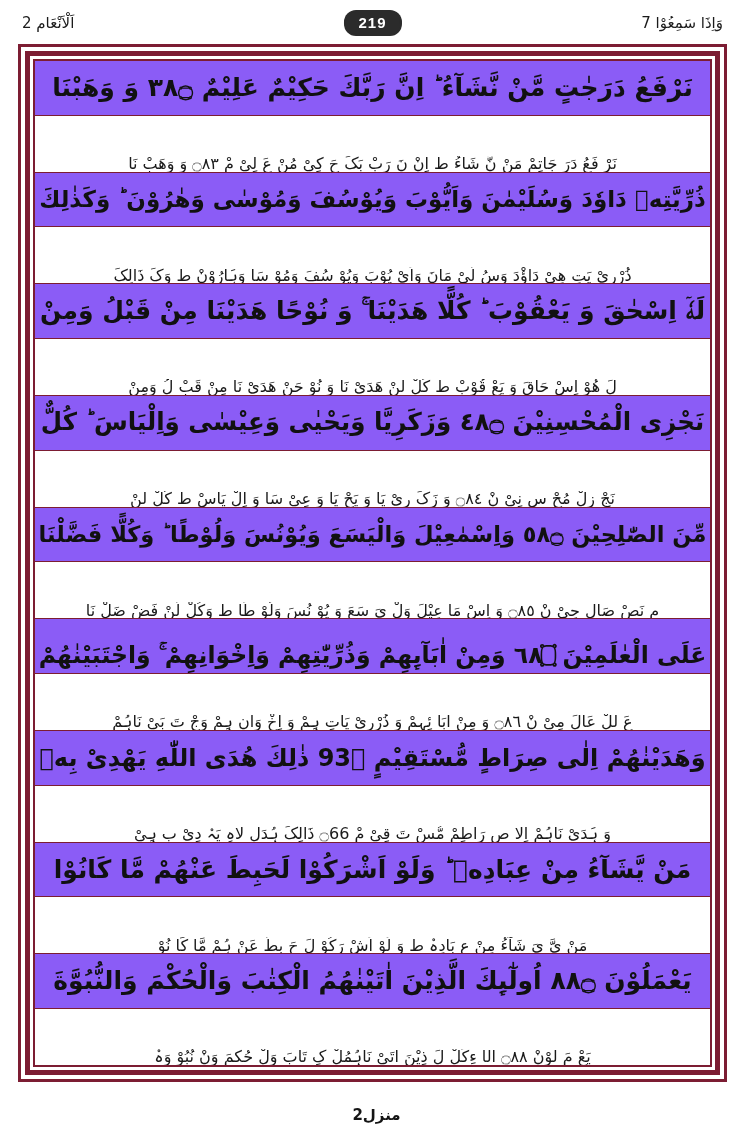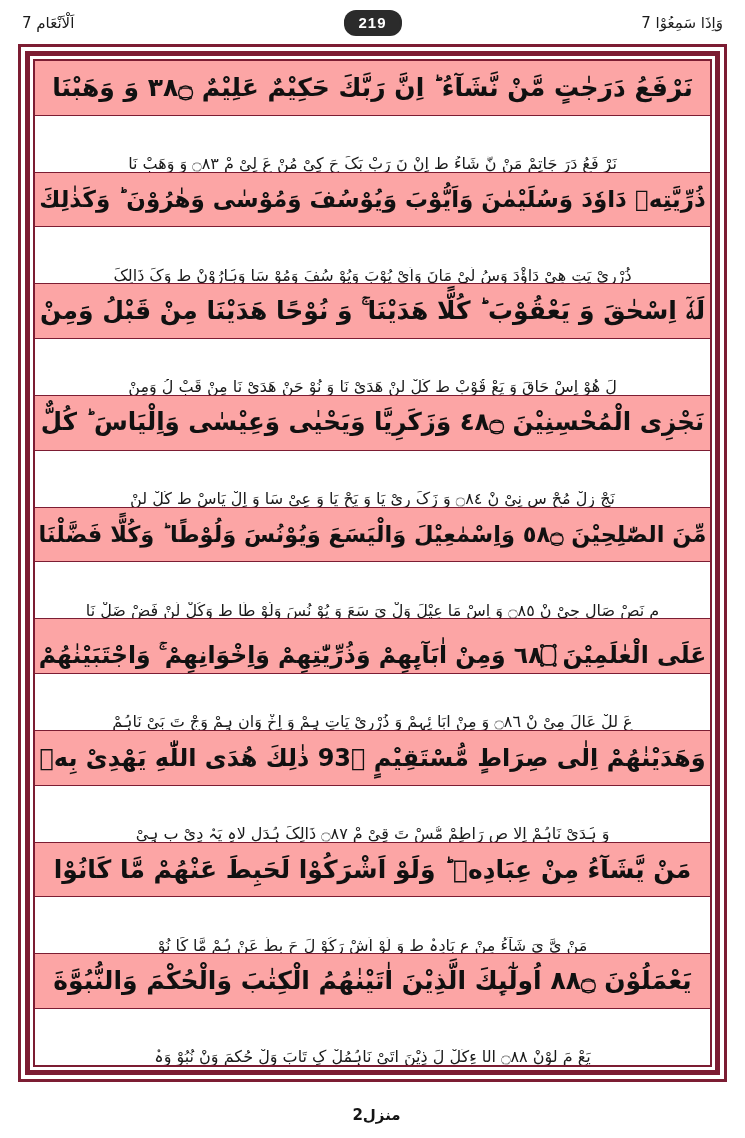--- a/index.html
+++ b/index.html
@@ -90,21 +90,21 @@
     flex: 1 1 auto;
     display: flex;
     flex-direction: column;
     border-bottom: 1.5px solid #7c1d33;
     box-sizing: border-box;
   }
   .ayah-block:last-child {
     border-bottom: none;
   }
   .line-arabic {
-    background: #fca5a5;
+    background: #8b5cf6;
     flex: 1.48 1 0;
     display: flex;
     align-items: center;
     justify-content: center;
     direction: rtl;
     padding: 15px 8px;
     box-sizing: border-box;
     border-bottom: 1.2px solid #7c1d33;
     overflow: hidden;
   }
@@ -153,21 +153,21 @@
     font-weight: bold;
   }
 </style>
 </head>
 <body>
 
 <div class="page">
 
   <div class="header">
     <span class="header-side">وَاِذَا سَمِعُوْا 7</span>
-    <span class="header-side">اَلْاَنْعَام 7</span>
+    <span class="header-side">اَلْاَنْعَام 2</span>
     <span class="page-badge">219</span>
   </div>
 
   <div class="frame-outer">
     <div class="frame-mid"></div>
     <div class="frame-inner">
 
       <div class="ayah-block">
         <div class="line-arabic">
           <span class="arabic-text">نَرْفَعُ دَرَجٰتٍ مَّنْ نَّشَآءُ ؕ اِنَّ رَبَّكَ حَكِيْمٌ عَلِيْمٌ ۝٨٣ وَ وَهَبْنَا</span>
@@ -220,21 +220,21 @@
         <div class="line-translit">
           <span class="translit-text">عَ لَلْ عَالَ مِیْ نْ ۝٨٦  وَ مِنْ  آبَآ ئِہِمْ  وَ ذُرْرِیْ یَاتِ ہِمْ  وَ اِخْ وَانِ ہِمْ  وَجْ تَ بَیْ نَاہُمْ</span>
         </div>
       </div>
 
       <div class="ayah-block">
         <div class="line-arabic">
           <span class="arabic-text" style="font-size: 24px;">وَهَدَيْنٰهُمْ اِلٰى صِرَاطٍ مُّسْتَقِيْمٍ ۝39 ذٰلِكَ هُدَى اللّٰهِ يَهْدِىْ بِهٖ</span>
         </div>
         <div class="line-translit">
-          <span class="translit-text">وَ ہَدَیْ نَاہُمْ  اِلَا  صِ رَاطِمْ مُّسْ تَ قِیْ مْ ۝٨٧  ذَالِکَ  ہُدَل لَاہِ  یَہْ دِیْ  بِ ہِیْ</span>
+          <span class="translit-text">وَ ہَدَیْ نَاہُمْ  اِلَا  صِ رَاطِمْ مُّسْ تَ قِیْ مْ ۝66  ذَالِکَ  ہُدَل لَاہِ  یَہْ دِیْ  بِ ہِیْ</span>
         </div>
       </div>
 
       <div class="ayah-block">
         <div class="line-arabic">
           <span class="arabic-text">مَنْ يَّشَآءُ مِنْ عِبَادِهٖ ؕ وَلَوْ اَشْرَكُوْا لَحَبِطَ عَنْهُمْ مَّا كَانُوْا</span>
         </div>
         <div class="line-translit">
           <span class="translit-text">مَنْ یَّ یَ شَآءُ  مِنْ  عِ بَادِہْ ط  وَ لَوْ  اَشْ رَکُوْ  لَ حَ بِطَ  عَنْ ہُمْ  مَّا  کَا نُوْ</span>
         </div>

